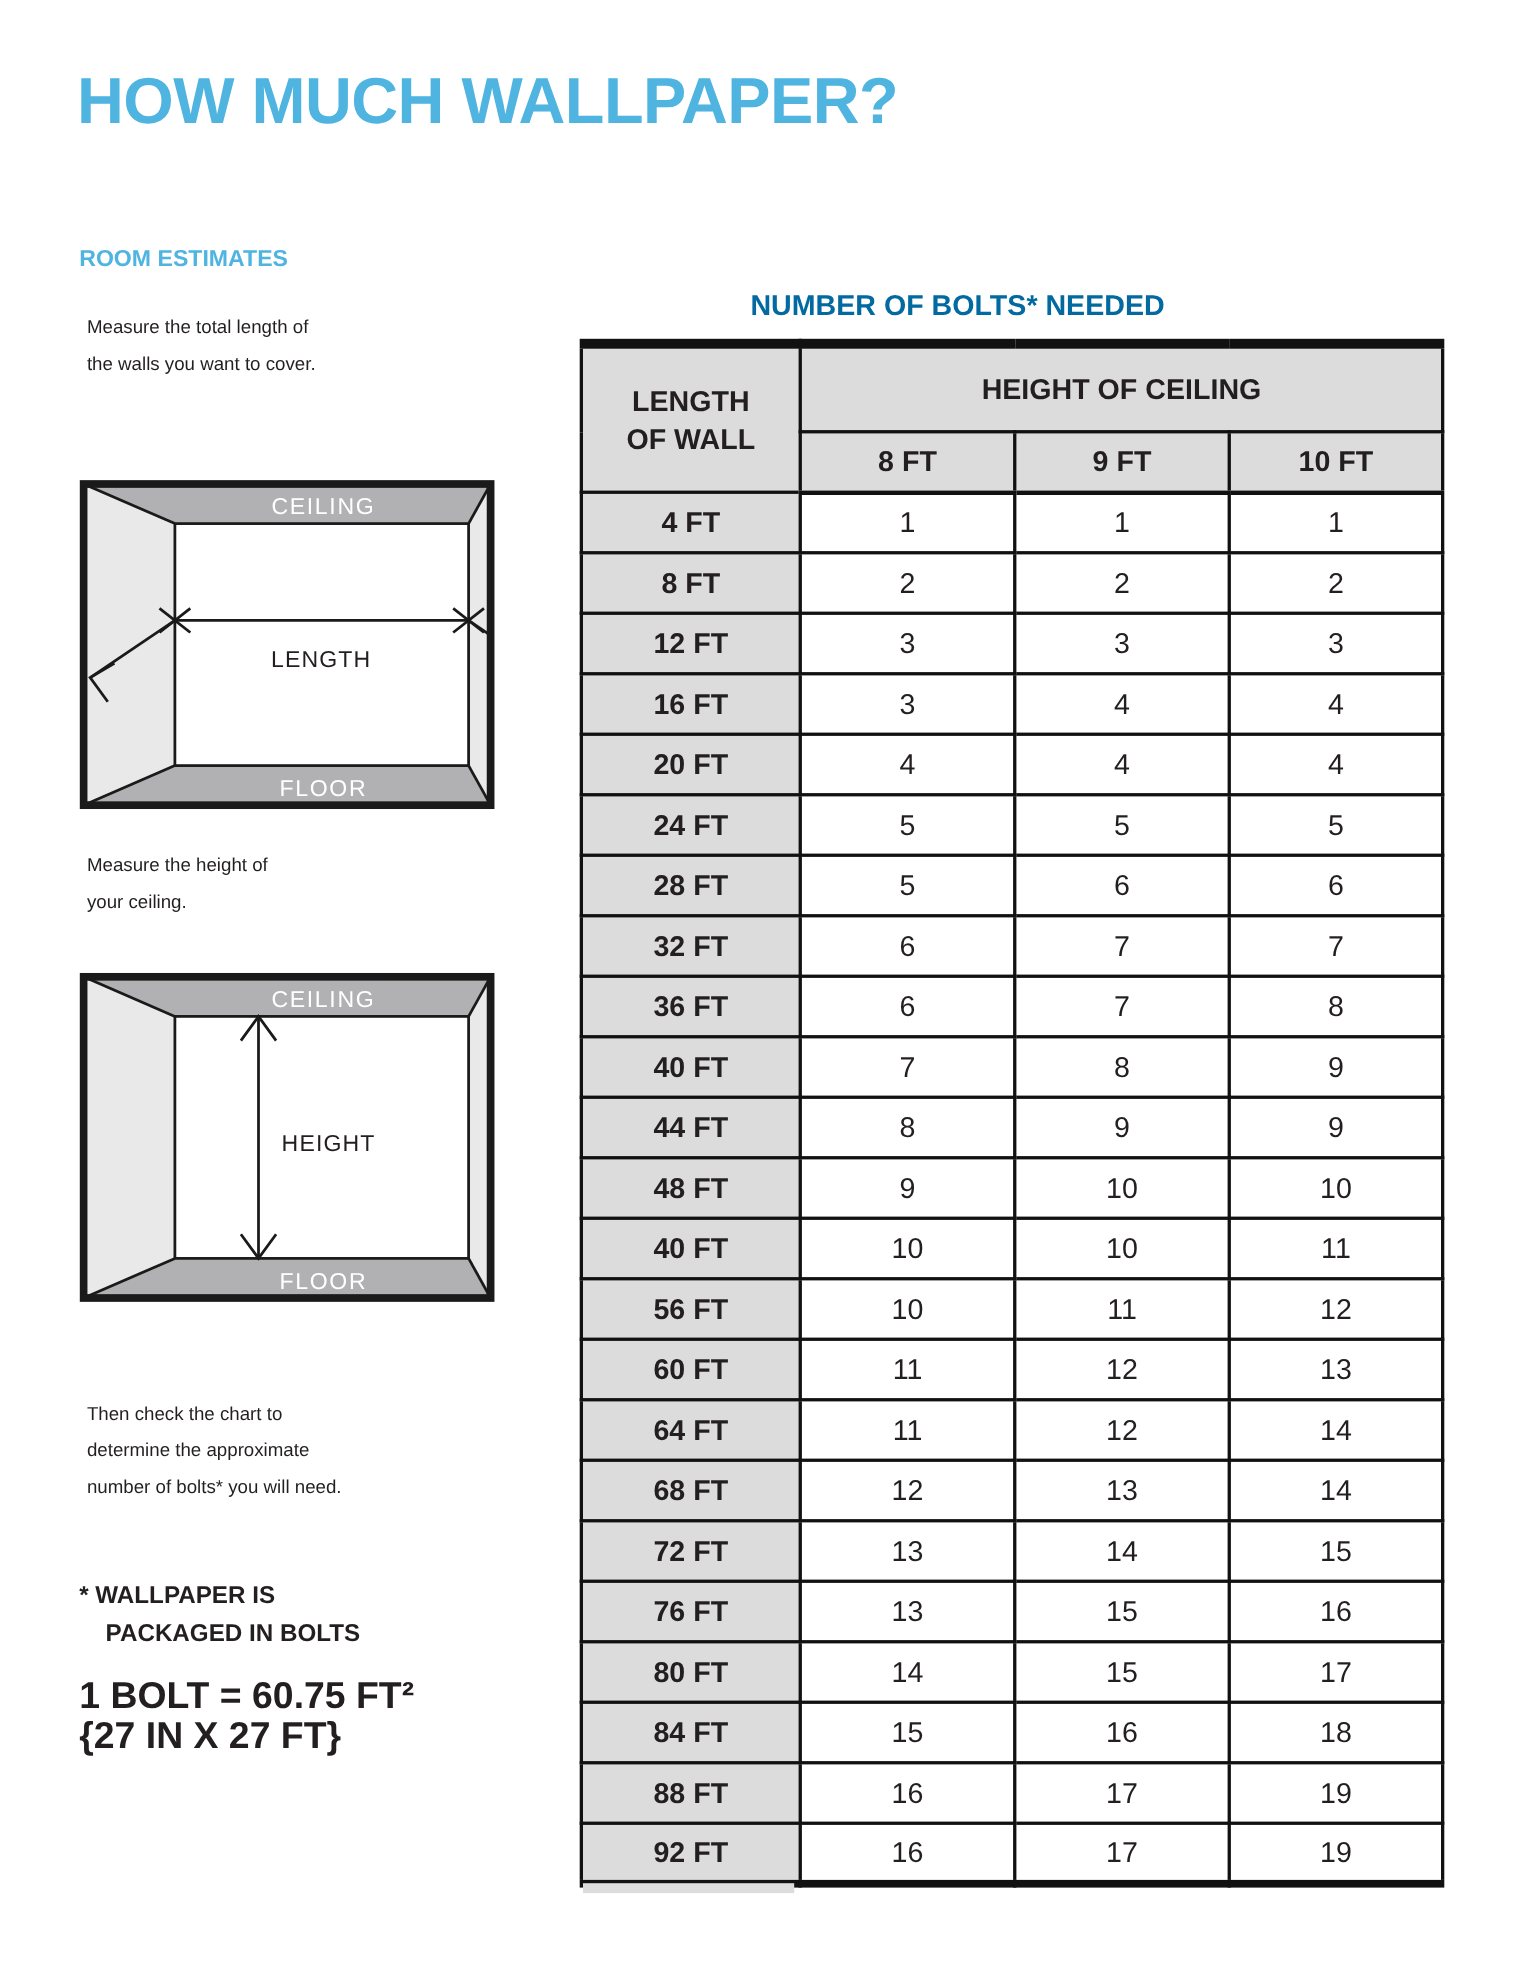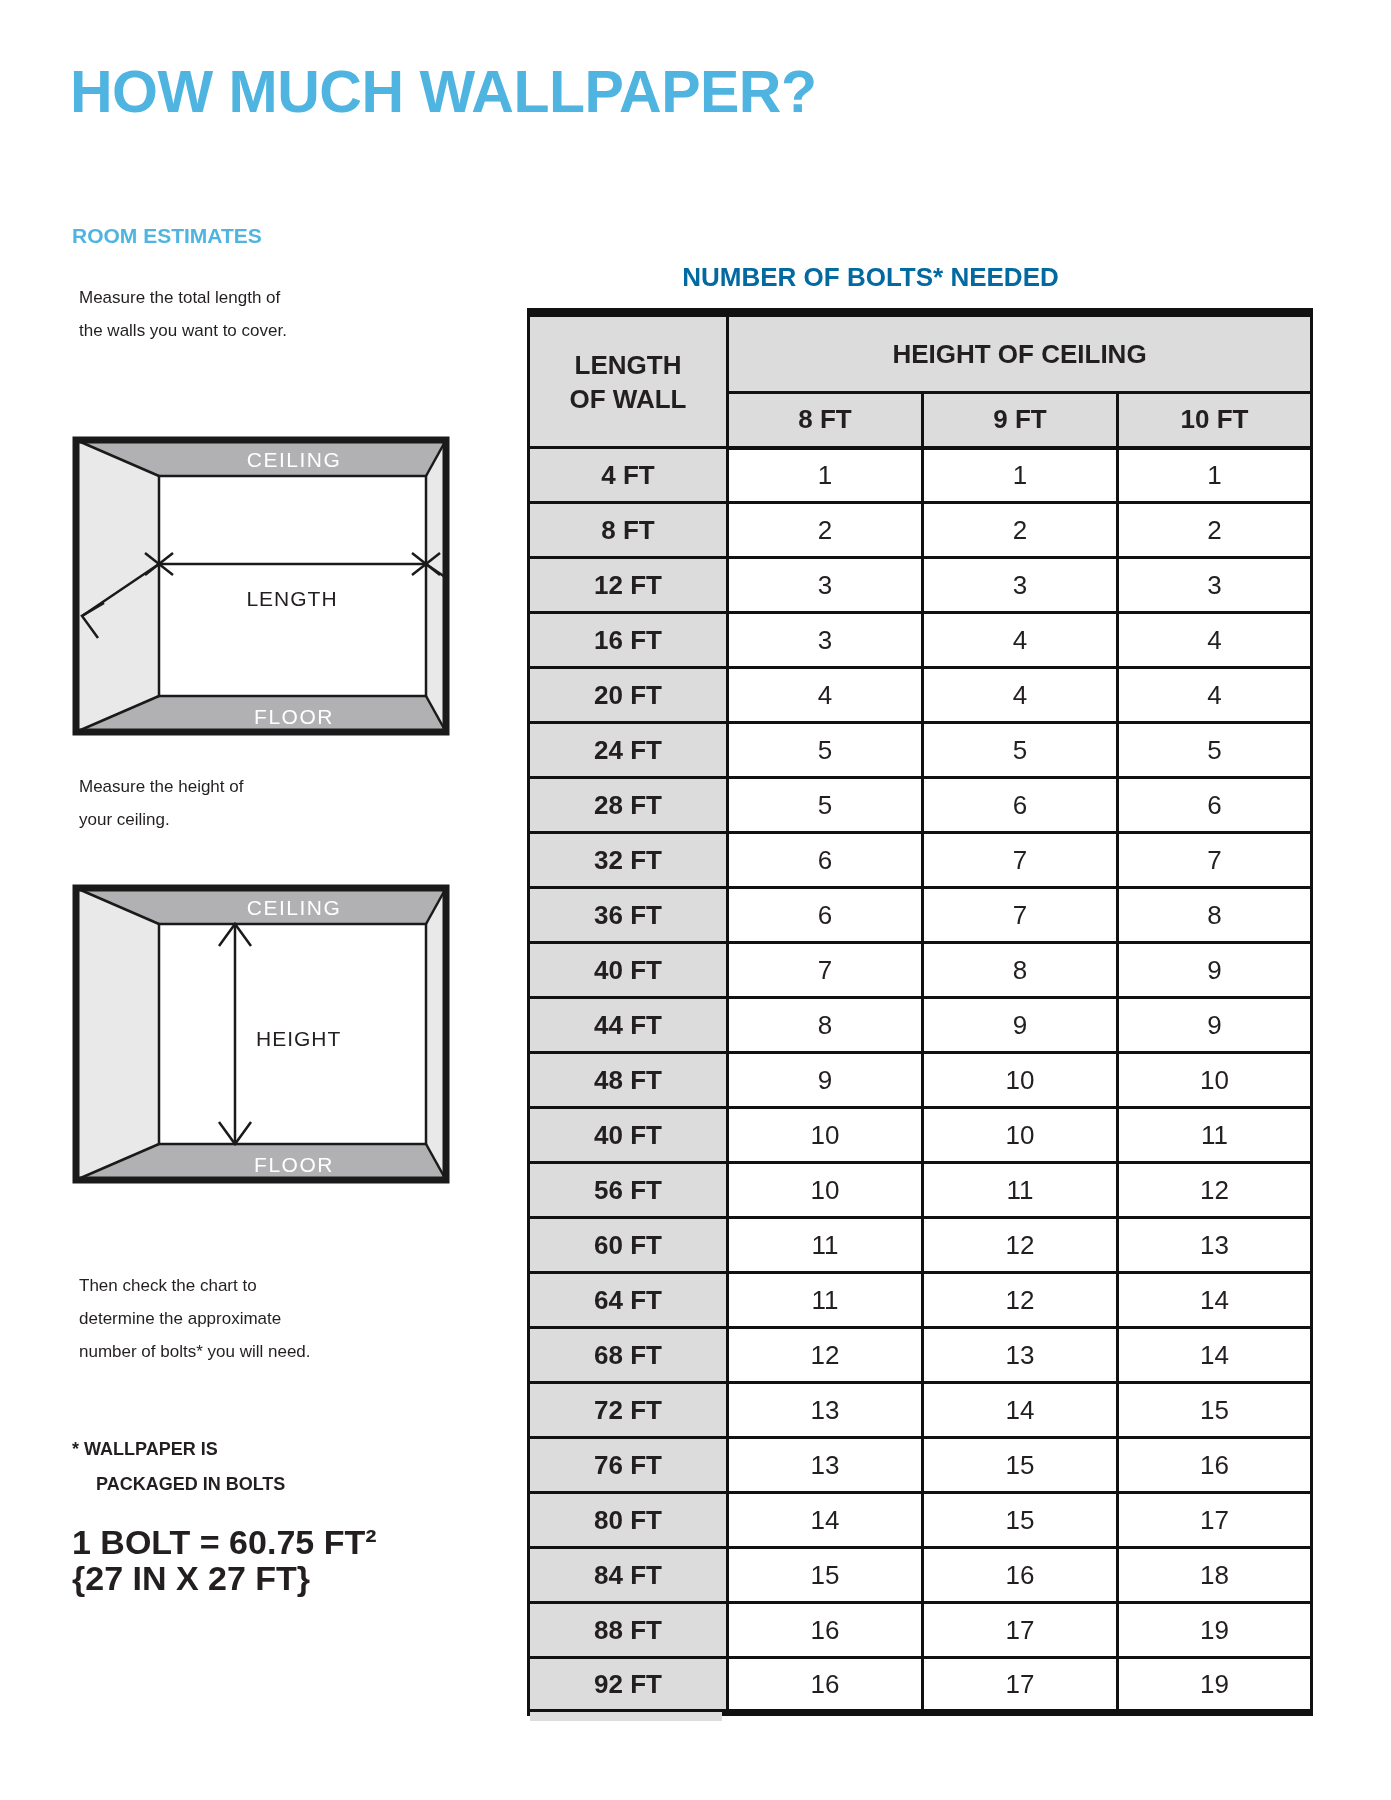--- a/index.html
+++ b/index.html
@@ -27,21 +27,21 @@
   .instruction {
     left:79px; width:410px;
     font-size:17px; line-height:33px;
     white-space:pre-line;
   }
   #instruction-1 { top:281px; }
   #instruction-2 { top:770px; }
   #instruction-3 { top:1226px;margin-top:43px; }
   .footnote {
     left:72px; top:1432px;
-    font-size:18px; line-height:35px; font-weight:bold;
+    font-size:22px; line-height:35px; font-weight:bold;
   }
   .footnote .line2 { margin-left:24px;text-align:right; }
   .bolt-spec {
     left:72px; top:1524px;
     font-size:34px; line-height:36px; font-weight:bold;
   }
 
   
   #length-diagram { left:72px; top:436px; }
   #height-diagram { left:72px; top:884px; }

